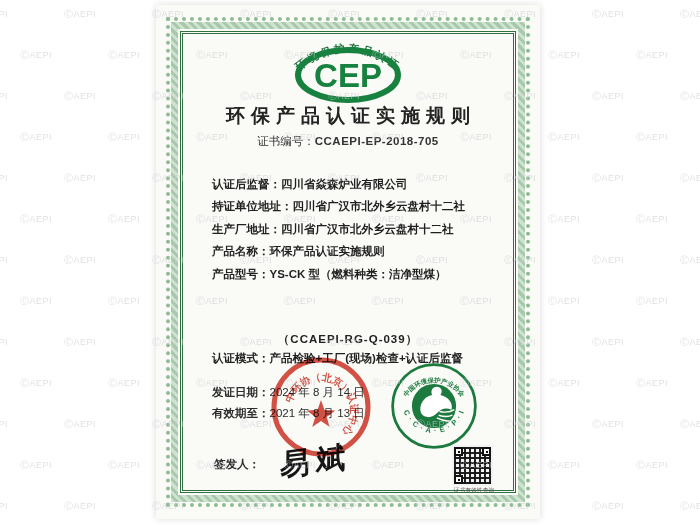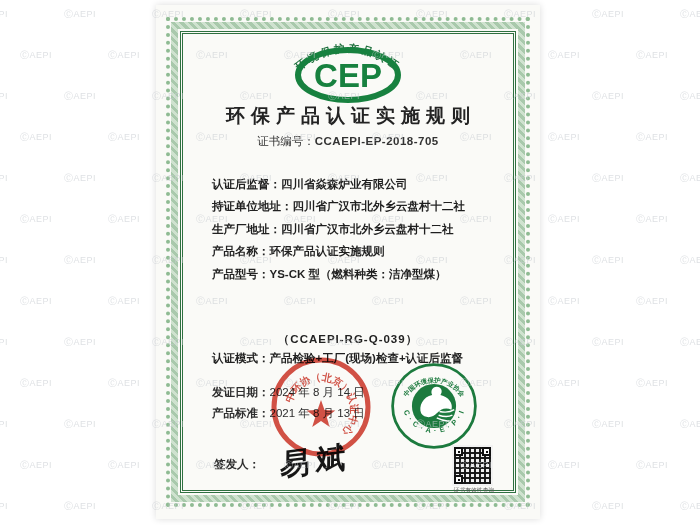--- a/index.html
+++ b/index.html
@@ -96,21 +96,21 @@
       </div>
 
       <div class="regcode">（CCAEPI-RG-Q-039）</div>
 
       <div class="mode frow">
         <span class="lbl">认证模式：</span><span class="val">产品检验+工厂(现场)检查+认证后监督</span>
       </div>
 
       <div class="dates">
         <div><span class="lbl">发证日期：</span><span>2024 年 8 月 14 日</span></div>
-        <div><span class="lbl">产品标准：</span><span>2021 年 8 月 13 日</span></div>
+        <div><span class="lbl">有效期至：</span><span>2021 年 8 月 13 日</span></div>
       </div>
 
       <div class="signer">
         <span class="lbl">签发人：</span>
         <span class="sig">易斌</span>
       </div>
 
       <svg class="seal-red" viewBox="0 0 104 104">
         <defs>
             <path id="redArc" d="M 22,52 A 30,30 0 1 1 21.9,52.9"></path>

